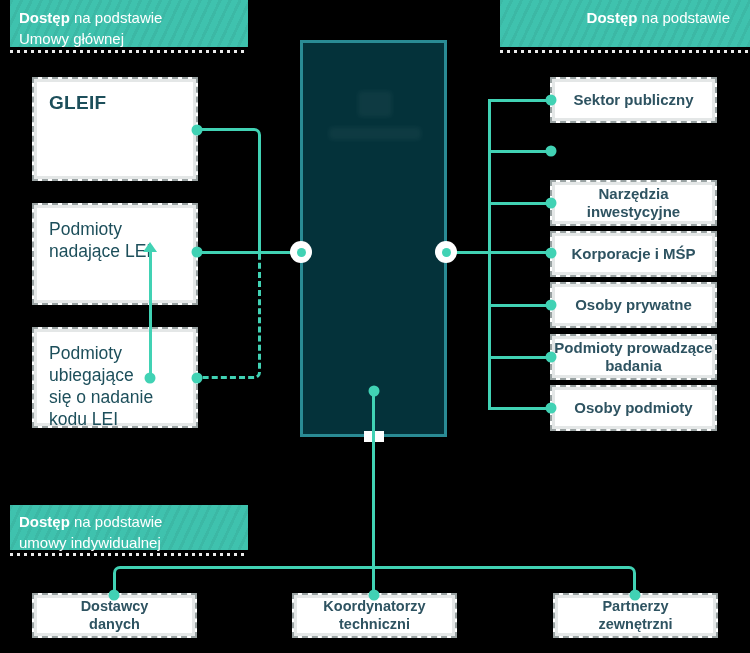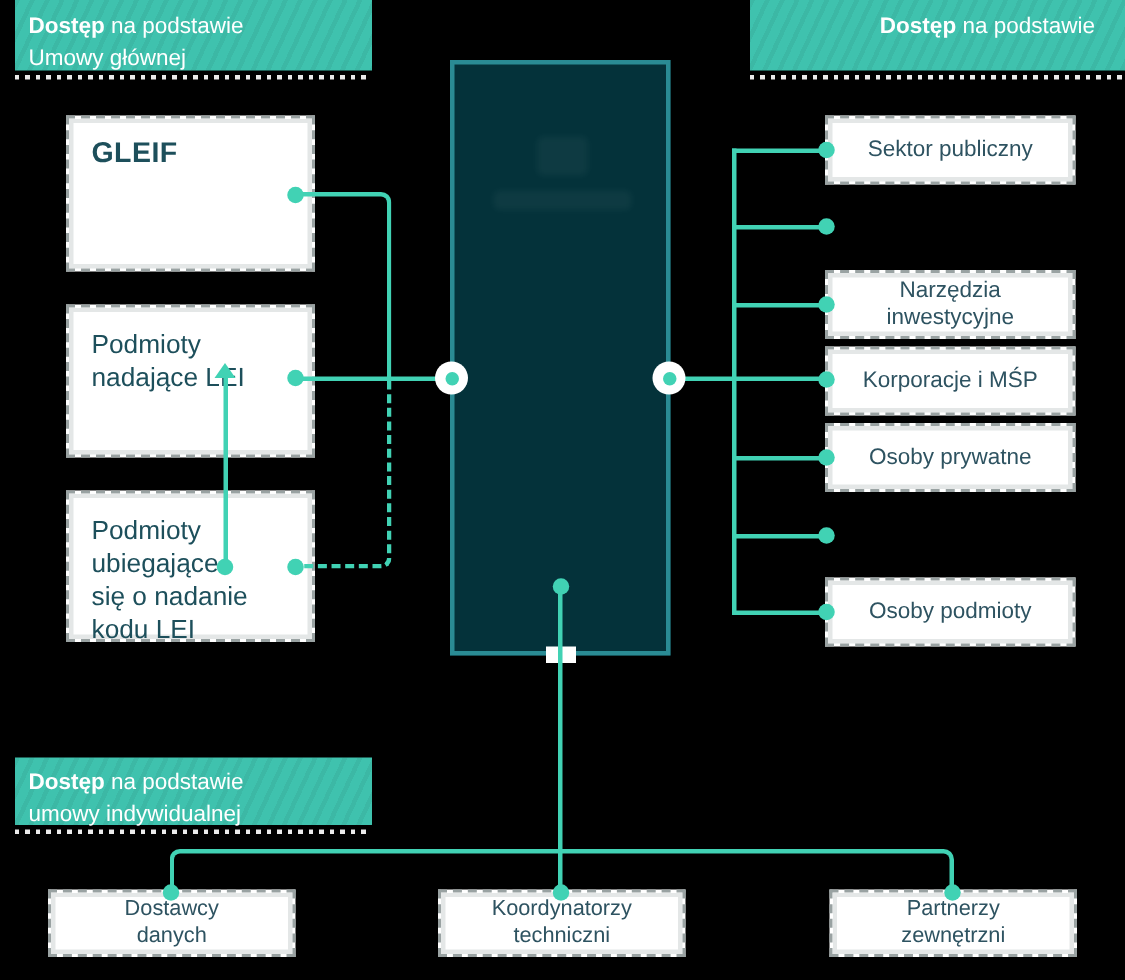--- a/index.html
+++ b/index.html
@@ -20,24 +20,25 @@
   }
   #banner-tl{left:10px;top:0;width:238px;height:47px;padding:7px 8px 0 9px;}
   #banner-tr{left:500px;top:0;width:250px;height:47px;padding:7px 20px 0 8px;text-align:right;}
   #banner-bl{left:10px;top:505px;width:238px;height:45px;padding:6px 8px 0 9px;}
   
   .box{
     position:absolute;background:#ffffff;box-sizing:border-box;
     border:2px dashed #99a2a2;box-shadow:inset 0 0 0 3px #e4e7e7;
     display:flex;align-items:center;justify-content:center;text-align:center;
     z-index:1;
+    font-weight:bold;
   }
   .pre{white-space:pre-line;}
   .left-box{left:32px;width:166px;align-items:flex-start;justify-content:flex-start;text-align:left;
-    color:#1d4f5b;font-size:17.5px;line-height:22px;font-weight:500;padding:13px 10px 0 15px;margin-left:12px;}
+    color:#1d4f5b;font-size:17.5px;line-height:22px;font-weight:500;padding:13px 10px 0 15px;}
   #box-gleif{top:77px;height:104px;font-weight:700;font-size:19px;letter-spacing:0.3px;}
   #box-lei-issuers{top:203px;height:102px;}
   #box-lei-applicants{top:327px;height:101px;}
   .right-box{left:550px;width:167px;height:46px;color:#2e5361;font-size:15px;line-height:18px;}
   .bottom-box{top:593px;width:165px;height:45px;color:#2e5361;font-size:14.5px;line-height:17.5px;}
   
   #center-rect{
     position:absolute;left:300px;top:40px;width:147px;height:397px;box-sizing:border-box;
     background:#04323a;border:3px solid #2a8b94;z-index:1;
   }
@@ -117,20 +118,24 @@
   <div class="box right-box" style="top:180px">
       <span class="pre">Narzędzia
 inwestycyjne</span>
     </div>
   <div class="box right-box" style="top:231px">
       <span class="pre">Korporacje i MŚP</span>
     </div>
   <div class="box right-box" style="top:282px">
       <span class="pre">Osoby prywatne</span>
     </div>
+  <div class="box right-box" style="top:334px">
+      <span class="pre">Podmioty prowadzące
+badania</span>
+    </div>
   <div class="box right-box" style="top:385px">
       <span class="pre">Osoby podmioty</span>
     </div>
 
   <div class="box bottom-box" style="left:32px">
       <span class="pre">Dostawcy
 danych</span>
     </div>
   <div class="box bottom-box" style="left:292px">
       <span class="pre">Koordynatorzy

